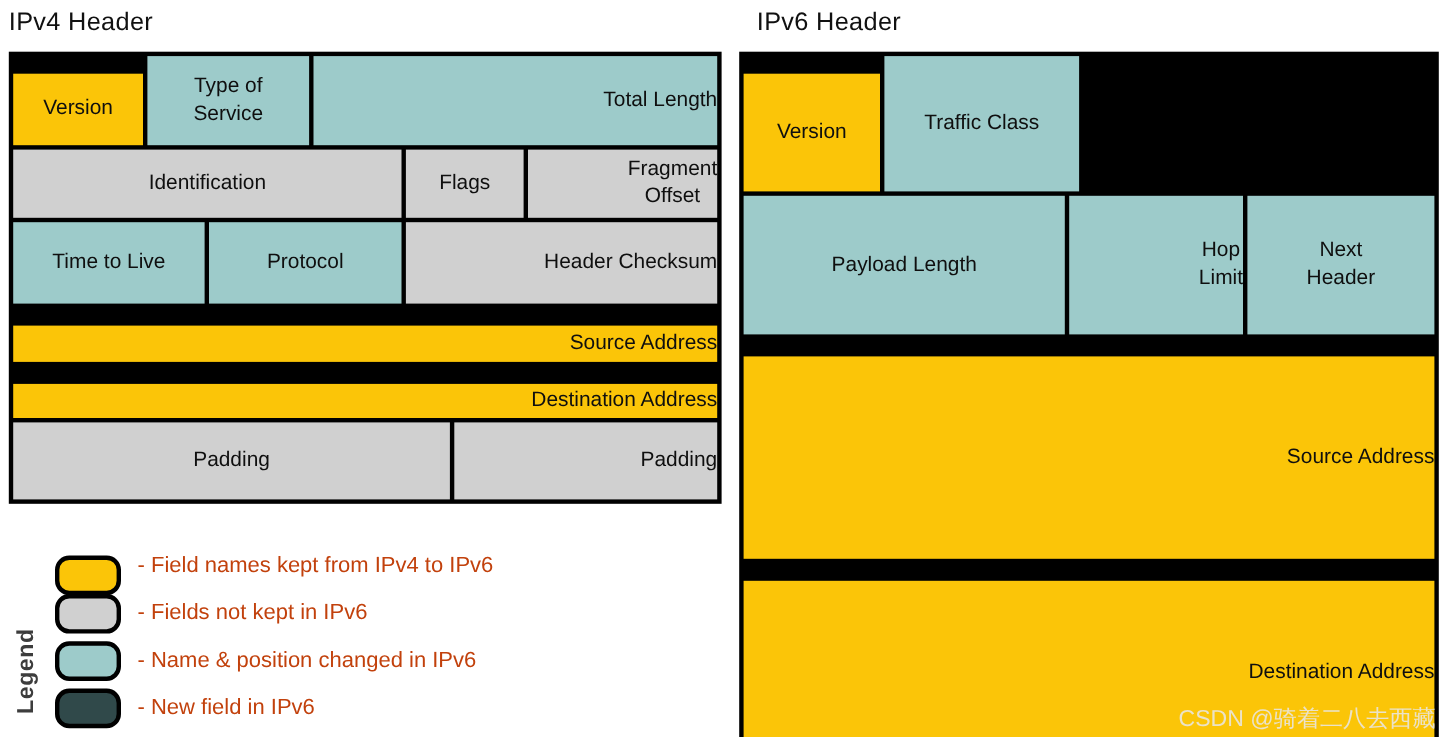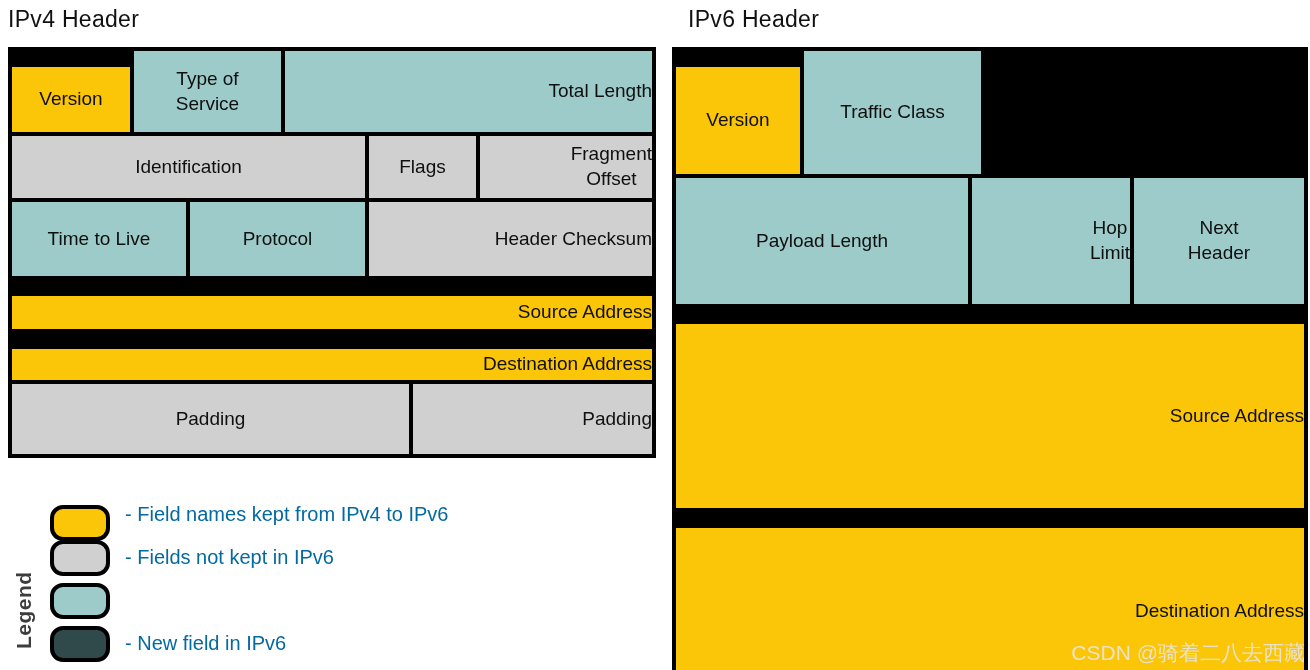--- a/index.html
+++ b/index.html
@@ -88,21 +88,21 @@
   .swatch {
     width: 52px;
     height: 28px;
     border: 4px solid #000;
     border-radius: 13px;
     flex: 0 0 auto;
   }
   .legend-label {
     margin-left: 15px;
     font-size: 20px;
-    color: #0369a1;
+    color: #c2410c;
     white-space: nowrap;
   }
 
   .watermark {
     position: absolute;
     right: 5px;
     top: 639px;
     font-size: 21px;
     color: rgba(232, 230, 226, 0.88);
     white-space: nowrap;
@@ -209,20 +209,21 @@
   <div class="legend-item">
     <span class="swatch kept"></span>
     <span class="legend-label">- Field names kept from IPv4 to IPv6</span>
   </div>
   <div class="legend-item">
     <span class="swatch not_kept"></span>
     <span class="legend-label">- Fields not kept in IPv6</span>
   </div>
   <div class="legend-item">
     <span class="swatch changed"></span>
+    <span class="legend-label">- Name &amp; position changed in IPv6</span>
   </div>
   <div class="legend-item">
     <span class="swatch new"></span>
     <span class="legend-label">- New field in IPv6</span>
   </div>
 </div>
 
 <div class="watermark">CSDN @骑着二八去西藏</div>
 
 </body></html>

